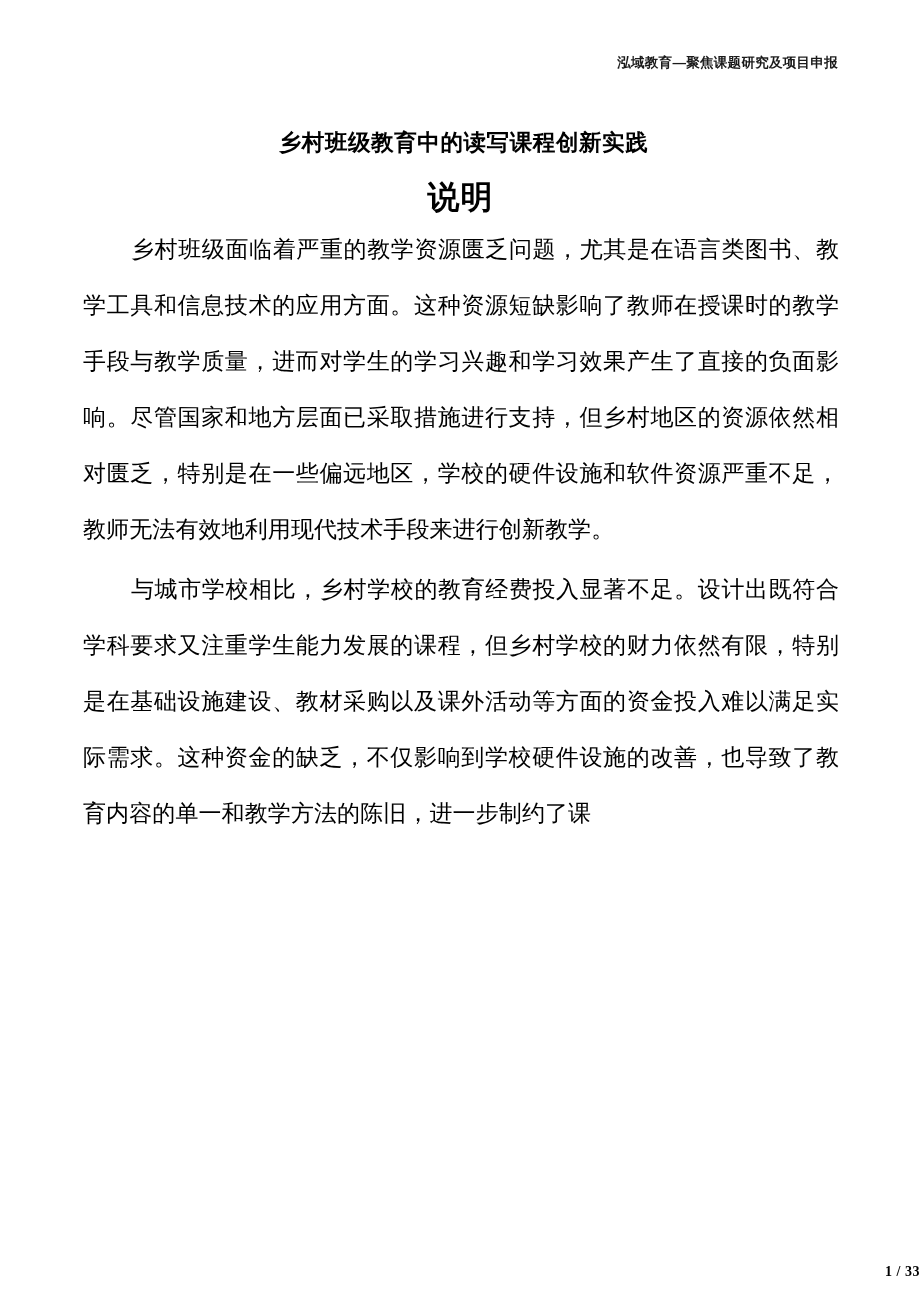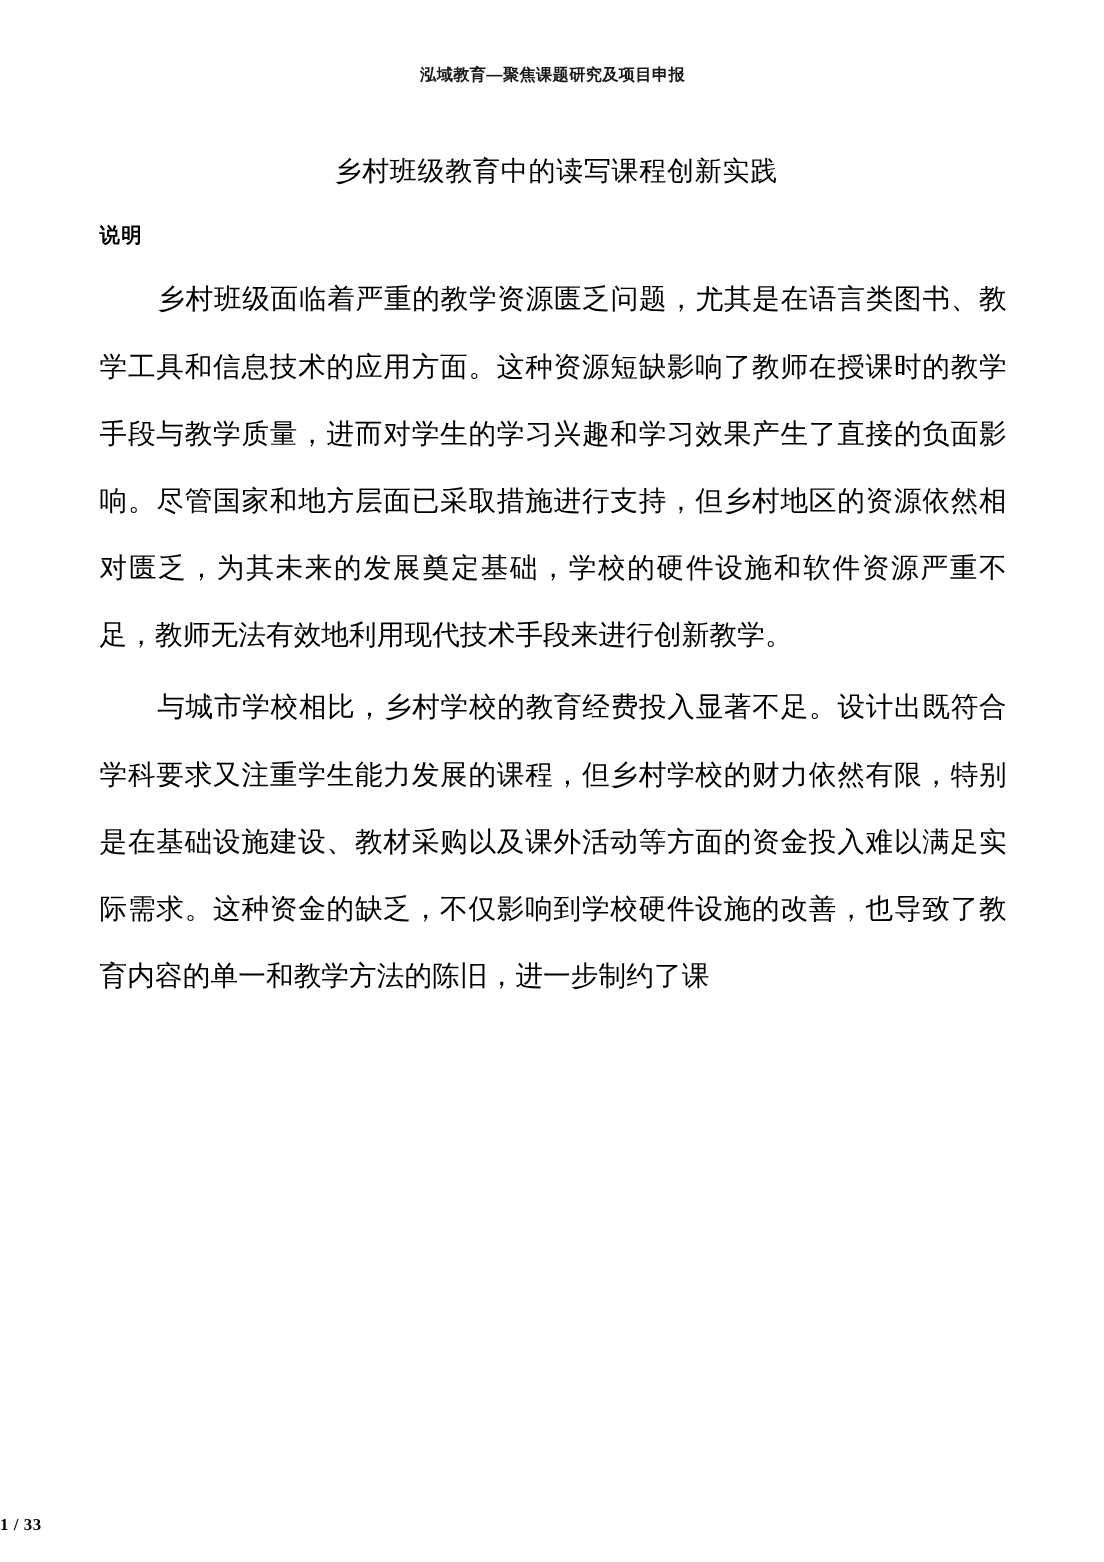--- a/index.html
+++ b/index.html
@@ -17,57 +17,57 @@
     font-family: "Liberation Serif", "DejaVu Serif", serif;
     color: #000000;
   }
 
   
   .running-header {
     position: absolute;
     top: 56px;
     left: 83px;
     right: 82px;
-    text-align: center;
+    text-align: right;
     font-family: "Liberation Sans", "DejaVu Sans", sans-serif;
     font-weight: bold;
     font-size: 13.5px;
     letter-spacing: 0.3px;
     color: #1a1a1a;
     line-height: 1;
     white-space: nowrap;
   }
 
   
   .title-block {
     position: absolute;
     top: 126px;
     left: 83px;
     right: 82px;
   }
 
   .doc-title {
     font-family: "Liberation Sans", "DejaVu Sans", sans-serif;
-    font-weight: normal;
+    font-weight: bold;
     font-size: 22.5px;
     letter-spacing: 0.6px;
     color: #000000;
     text-align: center;
     line-height: 34px;
     margin: 0;
     padding-left: 6px;
   }
 
   .doc-subtitle {
     font-family: "Liberation Sans", "DejaVu Sans", sans-serif;
     font-weight: bold;
-    font-size: 17px;
+    font-size: 32px;
     letter-spacing: 1px;
     color: #000000;
-    text-align: left;
+    text-align: center;
     line-height: 34px;
     margin: 0;
     padding-top: 20px;
   }
 
   
   .body-area {
     position: absolute;
     top: 222px;
     left: 83px;
@@ -89,40 +89,40 @@
   .body-para + .body-para {
     margin-top: 4px;
   }
 
   
   .page-footer {
     position: absolute;
     bottom: 22px;
     left: 0;
     width: 920px;
-    text-align: left;
+    text-align: right;
     font-family: "Liberation Serif", "DejaVu Serif", serif;
     font-weight: bold;
     font-size: 14px;
     color: #000000;
     letter-spacing: 0.5px;
   }
 </style>
 </head>
 <body>
 
 <div class="page">
 
   <div class="running-header">泓域教育—聚焦课题研究及项目申报</div>
 
   <div class="title-block">
     <h1 class="doc-title">乡村班级教育中的读写课程创新实践</h1>
     <h2 class="doc-subtitle">说明</h2>
   </div>
 
   <div class="body-area">
-    <p class="body-para">乡村班级面临着严重的教学资源匮乏问题，尤其是在语言类图书、教学工具和信息技术的应用方面。这种资源短缺影响了教师在授课时的教学手段与教学质量，进而对学生的学习兴趣和学习效果产生了直接的负面影响。尽管国家和地方层面已采取措施进行支持，但乡村地区的资源依然相对匮乏，为其未来的发展奠定基础，学校的硬件设施和软件资源严重不足，教师无法有效地利用现代技术手段来进行创新教学。</p>
+    <p class="body-para">乡村班级面临着严重的教学资源匮乏问题，尤其是在语言类图书、教学工具和信息技术的应用方面。这种资源短缺影响了教师在授课时的教学手段与教学质量，进而对学生的学习兴趣和学习效果产生了直接的负面影响。尽管国家和地方层面已采取措施进行支持，但乡村地区的资源依然相对匮乏，特别是在一些偏远地区，学校的硬件设施和软件资源严重不足，教师无法有效地利用现代技术手段来进行创新教学。</p>
     <p class="body-para">与城市学校相比，乡村学校的教育经费投入显著不足。设计出既符合学科要求又注重学生能力发展的课程，但乡村学校的财力依然有限，特别是在基础设施建设、教材采购以及课外活动等方面的资金投入难以满足实际需求。这种资金的缺乏，不仅影响到学校硬件设施的改善，也导致了教育内容的单一和教学方法的陈旧，进一步制约了课</p>
   </div>
 
   <div class="page-footer">1 / 33</div>
 
 </div>
 
 </body></html>

